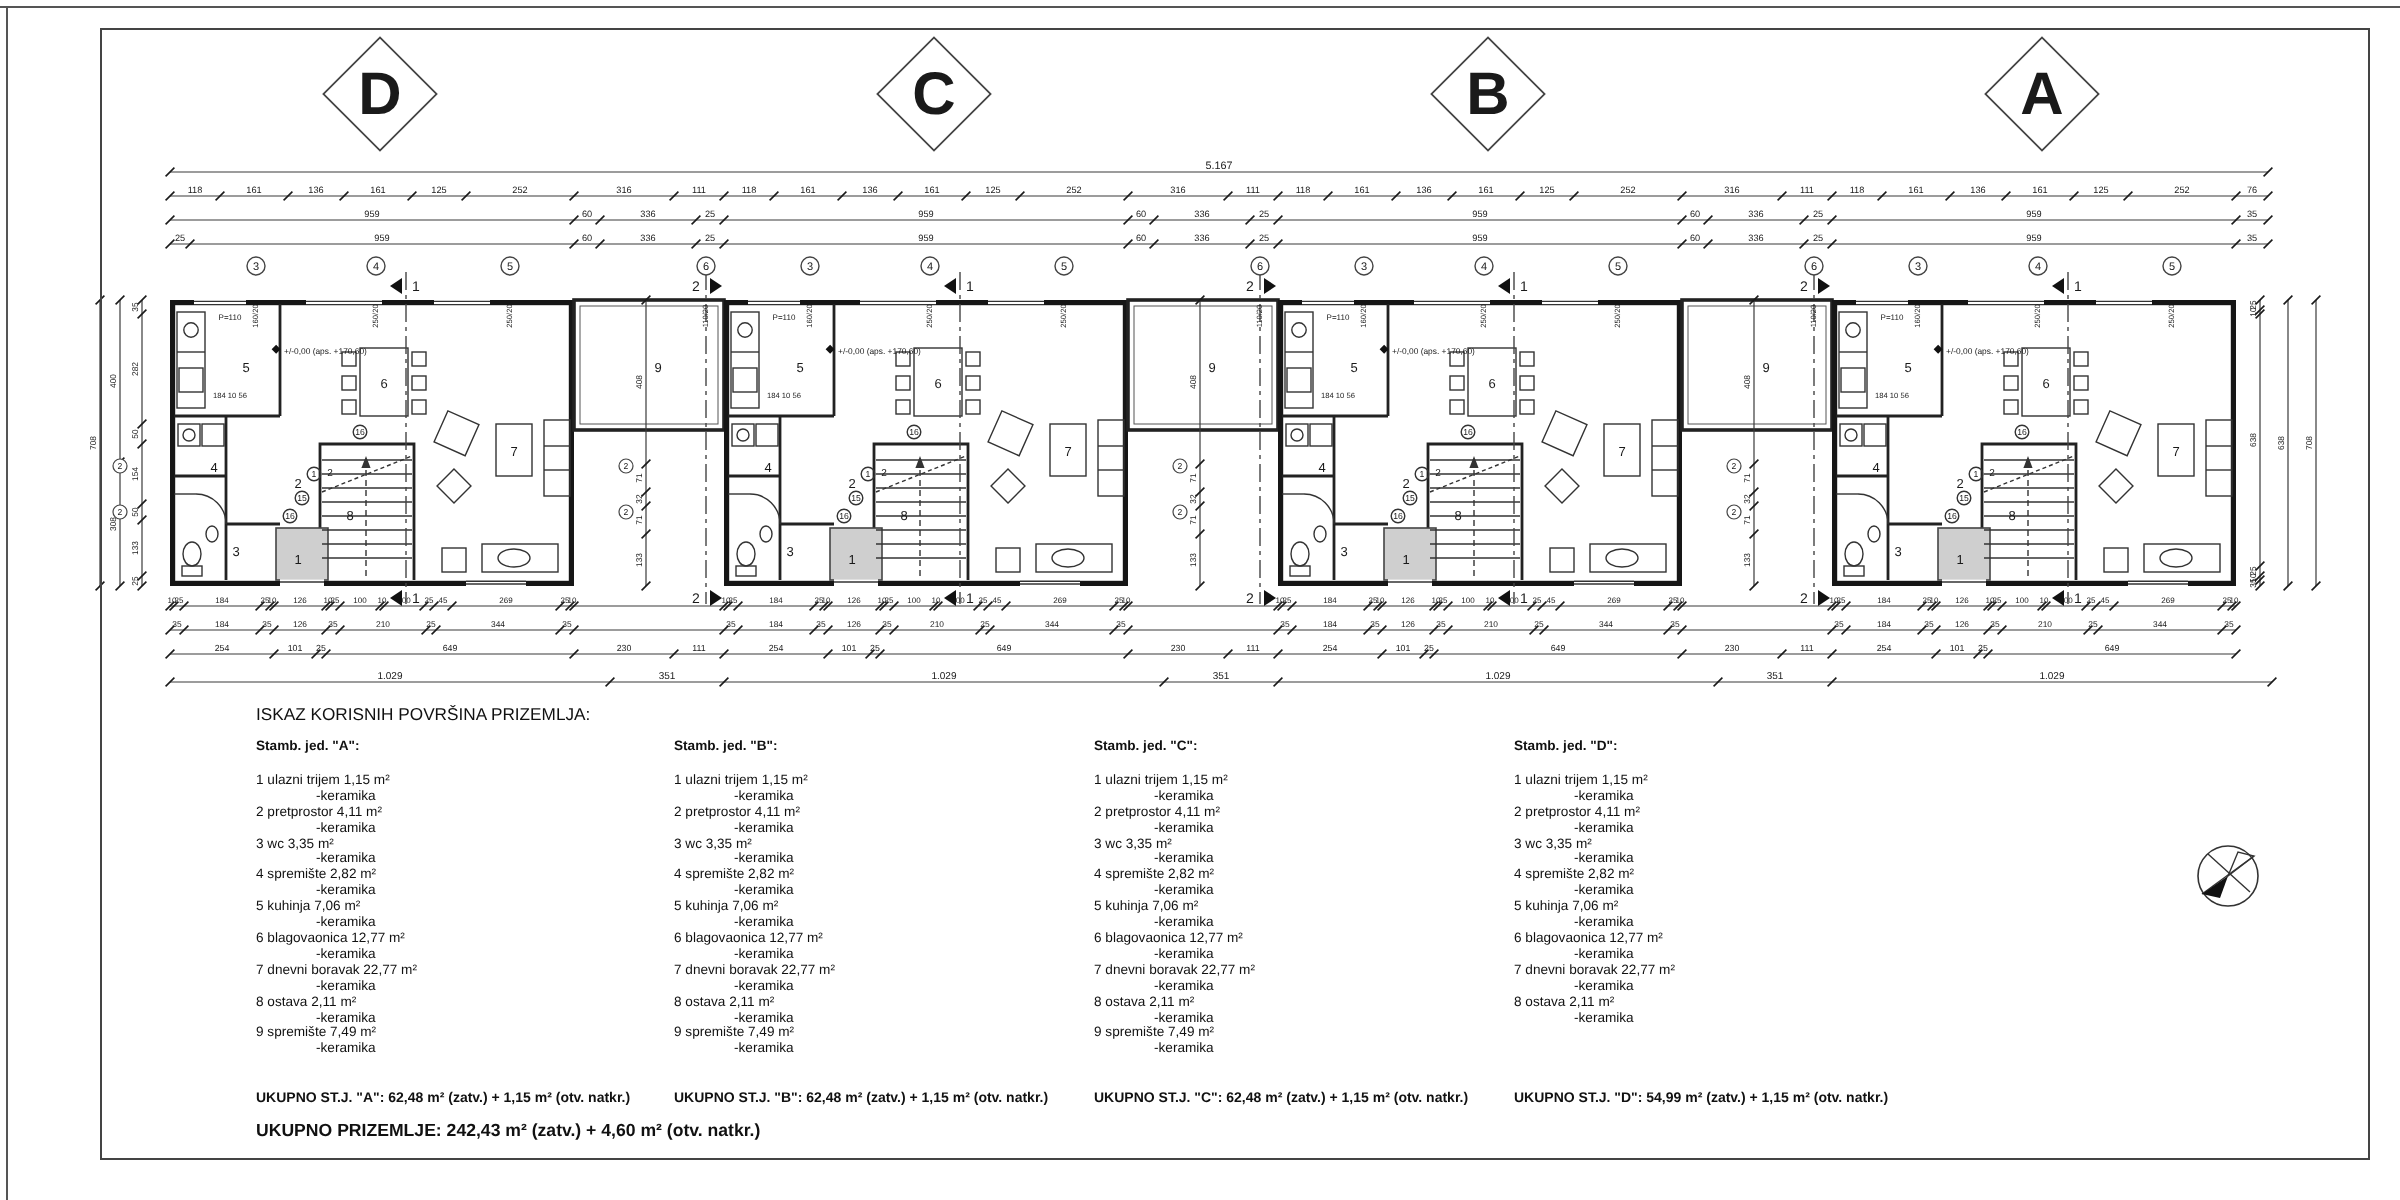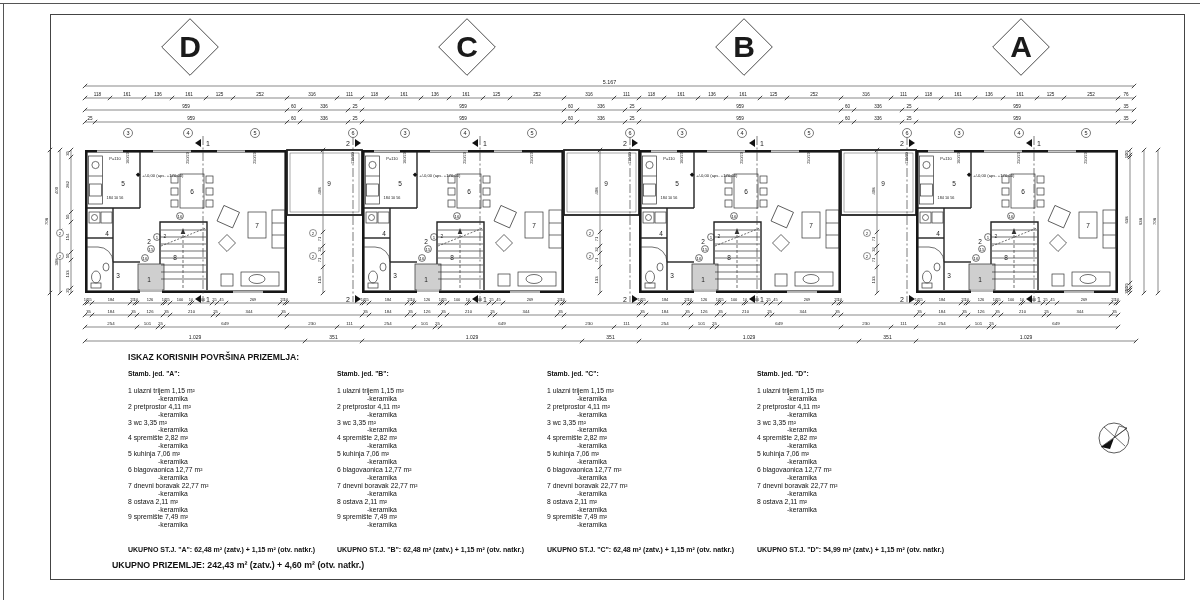--- a/index.html
+++ b/index.html
@@ -13,22 +13,22 @@
   .tick{stroke:#1a1a1a;stroke-width:0.8;}
   .wall{stroke:#161616;stroke-width:2.6;fill:#ffffff;}
   .iw{stroke:#222;stroke-width:1.4;fill:none;}
   .fu{stroke:#333;stroke-width:0.7;fill:none;}
   .dd{stroke:#444;stroke-width:0.7;fill:none;stroke-dasharray:9 2.5 2 2.5;}
   #legend{position:absolute;left:0;top:0;width:1200px;height:600px;font-size:6.8px;line-height:7.9px;}
   #legend .col{position:absolute;top:370px;width:200px;}
   #legend .hdr{font-weight:bold;margin-bottom:9px;}
   #legend .ker{padding-left:30px;}
   #legend .tot{position:absolute;top:546px;font-weight:bold;font-size:7px;white-space:nowrap;}
-  #legend-title{position:absolute;left:128px;top:354px;font-weight:bold;font-size:8.6px;}
-  #grand-total{position:absolute;left:112px;top:562px;font-weight:bold;font-size:8.8px;}
+  #legend-title{position:absolute;left:128px;top:354px;font-weight:normal;font-size:8.6px;}
+  #grand-total{position:absolute;left:128px;top:562px;font-weight:bold;font-size:8.8px;}
 </style>
 </head>
 <body>
 
 <div id="page">
   <div id="edge-top"></div>
   <div id="edge-left"></div>
   <div id="frame"></div>
 
   <svg id="plan" width="1200" height="600" viewBox="0 0 1200 600">

